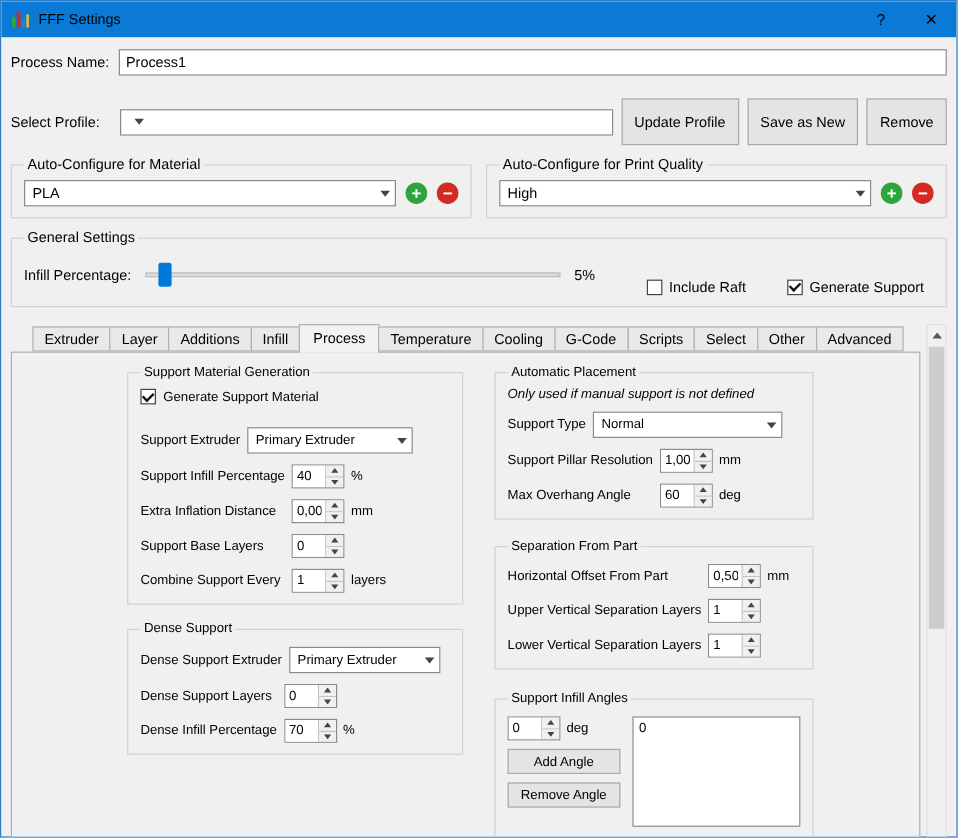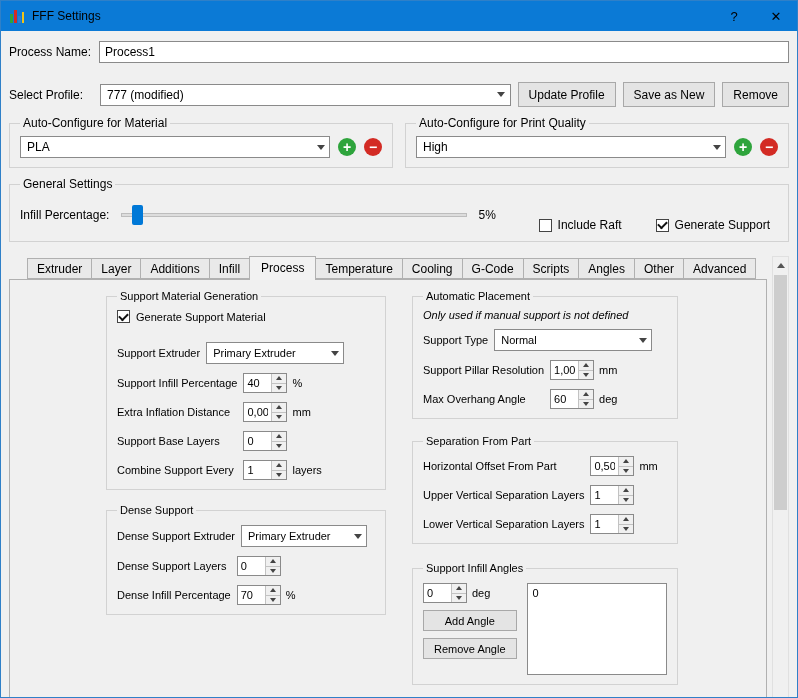--- a/index.html
+++ b/index.html
@@ -24,21 +24,21 @@
 
   
   .row { display: flex; align-items: center; }
   .lab { white-space: nowrap; }
   .field-label { flex: 0 0 84px; }
   input.text { height: 22px; background: #fff; border: 1px solid #8a8a8a; padding: 0 5px; font: inherit; flex: 1; min-width: 0; }
   .combo { display: flex; align-items: center; background: #fff; border: 1px solid #8a8a8a; height: 22px; padding-left: 6px; }
   .combo-text { flex: 1; white-space: nowrap; overflow: hidden; }
   .combo-arrow { flex: 0 0 17px; display: flex; align-items: center; justify-content: center; }
   .tri-down { width: 0; height: 0; border-left: 4px solid transparent; border-right: 4px solid transparent; border-top: 5px solid #444; }
-  .btn { background: #e4e4e4; border: 1px solid #a8a8a8; font: inherit; padding: 0 10px; height: 25px; white-space: nowrap; }
+  .btn { background: #e4e4e4; border: 1px solid #a8a8a8; font: inherit; padding: 0 10px; height: 39px; white-space: nowrap; }
   .btn.default { border: 1px solid var(--accent, #0078d7); }
   fieldset { border: 1px solid #d2d2d2; padding: 3px 10px 9px; }
   legend { padding: 0 3px; }
 
   .round-btn { width: 18px; height: 18px; border-radius: 50%; flex: 0 0 18px; display: flex; align-items: center; justify-content: center; color: #fff; font-weight: bold; font-size: 14px; line-height: 1; }
   .round-btn.add { background: var(--add, #2ea43c); }
   .round-btn.remove { background: var(--remove, #d32b24); }
 
   .checkbox { display: inline-flex; align-items: center; gap: 6px; margin-top: 20px; }
   .box { width: 13px; height: 13px; border: 1px solid #444; background: #fff; flex: 0 0 13px; display: flex; align-items: center; justify-content: center; }
@@ -126,21 +126,20 @@
 <div class="content">
 
   <div class="row process-row">
     <span class="lab field-label">Process Name:</span>
     <input class="text" type="text" value="Process1" style="">
   </div>
 
   <div class="row profile-row">
     <span class="lab field-label">Select Profile:</span>
     <div class="combo">
-      <span class="combo-text">777 (modified)</span>
       <span class="combo-arrow">
           <span class="tri-down"></span>
         </span>
     </div>
     <button class="btn">Update Profile</button>
     <button class="btn">Save as New</button>
     <button class="btn">Remove</button>
   </div>
 
   <div class="config-row">
@@ -196,21 +195,21 @@
     <div class="tabs">
       <div class="tab">Extruder</div>
       <div class="tab">Layer</div>
       <div class="tab">Additions</div>
       <div class="tab">Infill</div>
       <div class="tab active">Process</div>
       <div class="tab">Temperature</div>
       <div class="tab">Cooling</div>
       <div class="tab">G-Code</div>
       <div class="tab">Scripts</div>
-      <div class="tab">Angles</div>
+      <div class="tab">Select</div>
       <div class="tab">Other</div>
       <div class="tab">Advanced</div>
     </div>
 
     <div class="panel">
 
       <div class="col-left">
         <fieldset class="group">
           <legend>Support Material Generation</legend>
 

